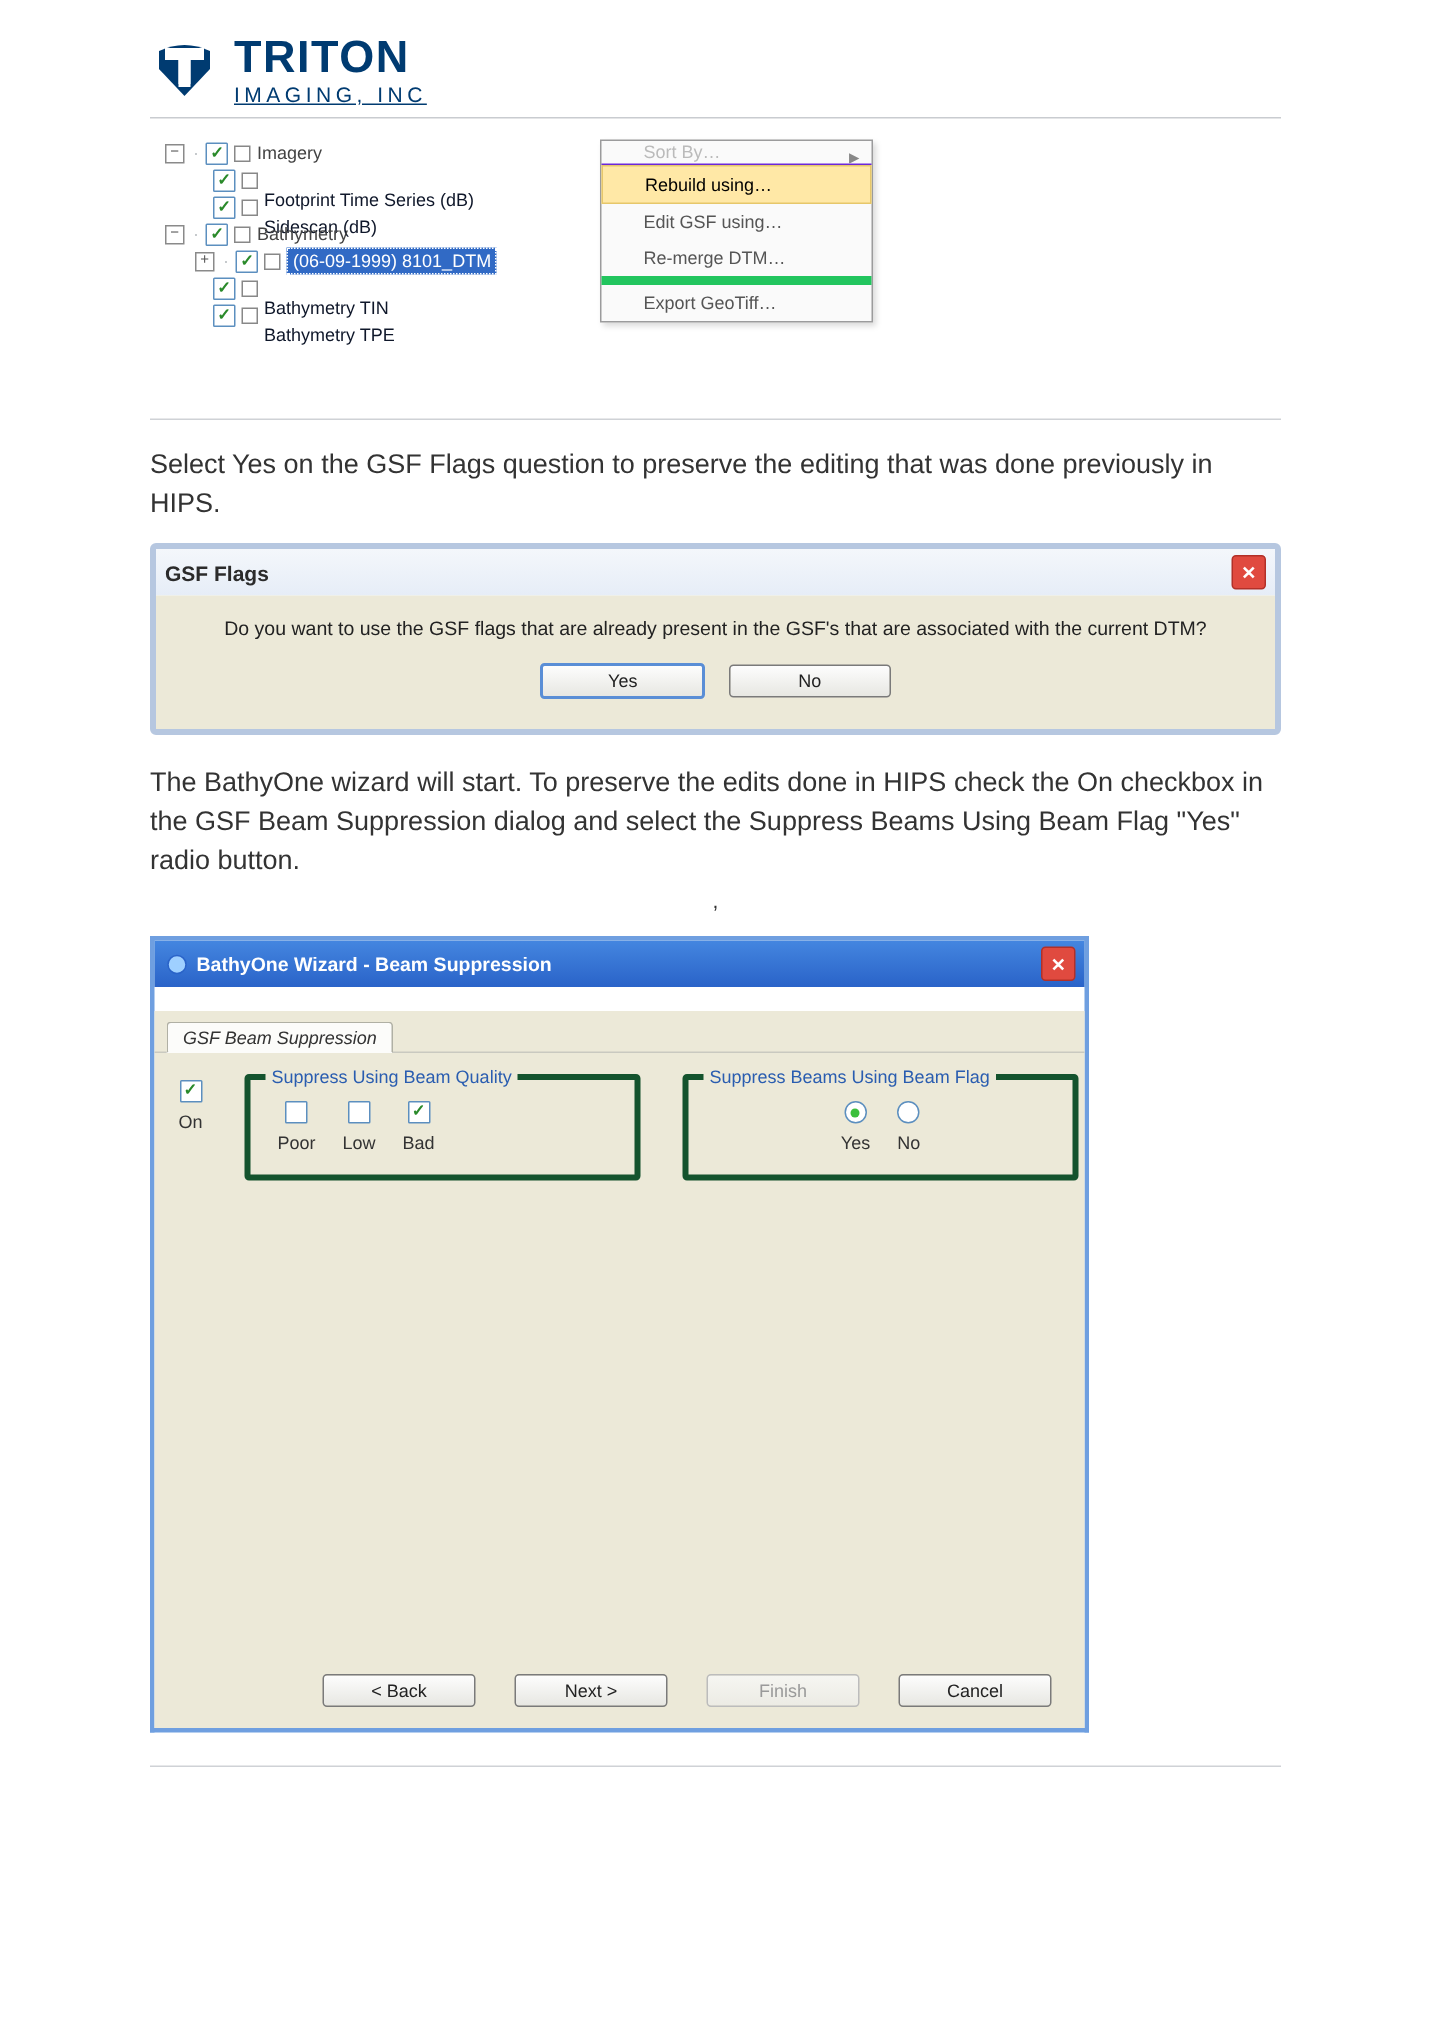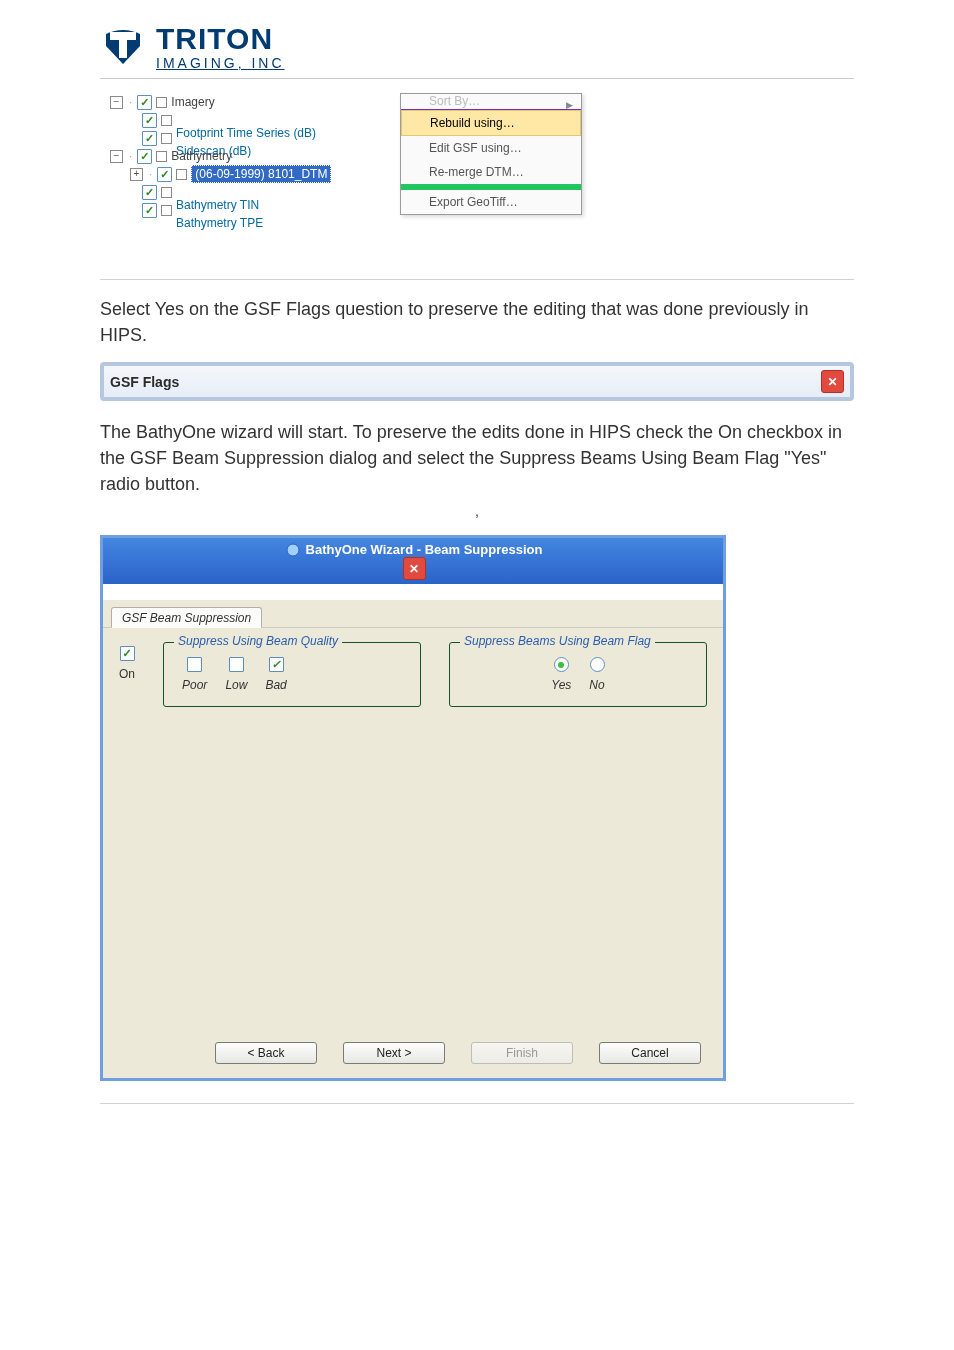--- a/index.html
+++ b/index.html
@@ -90,21 +90,21 @@
     font-size: 11px;
     font-weight: bold;
     line-height: 1;
   }
   .color-sq {
     width: 9px; height: 9px;
     border: 1px solid #888;
     background: #fff;
     display:inline-block;
   }
-  .tree .dim { color: #0369a1; margin-top: 26px; }
+  .tree .dim { color: #0f172a; margin-top: 26px; }
   .tree .sel {
     background: #316ac5;
     color: #fff;
     padding: 1px 3px;
     border: 1px dotted #fff;
   }
 
   .ctx-menu {
     width: 180px;
     border: 1px solid #9b9b9c;
@@ -203,21 +203,20 @@
     color: #fff;
     font-weight: bold;
     font-size: 13px;
     padding: 4px 6px 4px 8px;
     display:flex;
     align-items:center;
     justify-content:space-between;
     border: 3px solid #6f9fe0;
     border-bottom: none;
     margin: 16px -3px;
-    flex-direction: column;
   }
   .wiz-titlebar .ttl { display:flex; align-items:center; gap:6px;}
   .wiz-icon {
     width:14px; height:14px;
     display:inline-block;
   }
   .wiz-tabstrip {
     background: #ece9d8;
     border-bottom: 1px solid #c9c9c0;
     padding: 6px 8px 0 8px;
@@ -237,26 +236,25 @@
   .wiz-body {
     background: #ece9d8;
     padding: 12px 16px 12px 16px;
     min-height: 380px;
     font-size: 12px;
     color: #333;
   }
   .row-flex { display:flex; align-items:flex-start; gap:28px; }
   .on-chk { display:flex; align-items:center; gap:6px; margin-top:6px;flex-direction:column;}
   .groupbox {
-    border: 1px solid #14532d;
+    border: 4px solid #14532d;
     border-radius: 3px;
     padding: 14px 18px 14px 18px;
     position: relative;
     margin-top: 2px;
-    font-style: italic;
   }
   .groupbox .legend {
     position: absolute;
     top: -9px; left: 10px;
     background: #ece9d8;
     padding: 0 4px;
     color: #2a5db0;
     font-size: 12px;
   }
   .opts { display:flex; gap:18px; align-items:center; }
@@ -383,20 +381,25 @@
   <hr class="mid-rule" style="margin-top:60px;">
 
   <p class="body-text">Select Yes on the GSF Flags question to preserve the editing that was done previously in HIPS.</p>
 
   <div class="gsf-dialog">
     <div class="gsf-title">
       <span>GSF Flags</span>
       <span class="close-btn">
         <span>✕</span>
       </span>
+    </div>
+    <div class="gsf-body">
+      <div class="q">Do you want to use the GSF flags that are already present in the GSF's that are associated with the current DTM?</div>
+      <span class="btn default">Yes</span>
+      <span class="btn">No</span>
     </div>
   </div>
 
   <p class="body-text">The BathyOne wizard will start. To preserve the edits done in HIPS check the On checkbox in the GSF Beam Suppression dialog and select the Suppress Beams Using Beam Flag "Yes" radio button.</p>
   <div style="text-align:center; margin-top:-8px; margin-bottom:8px;">
     <span class="small-comma">,</span>
   </div>
 
   <div class="wizard">
     <div class="wiz-titlebar">

